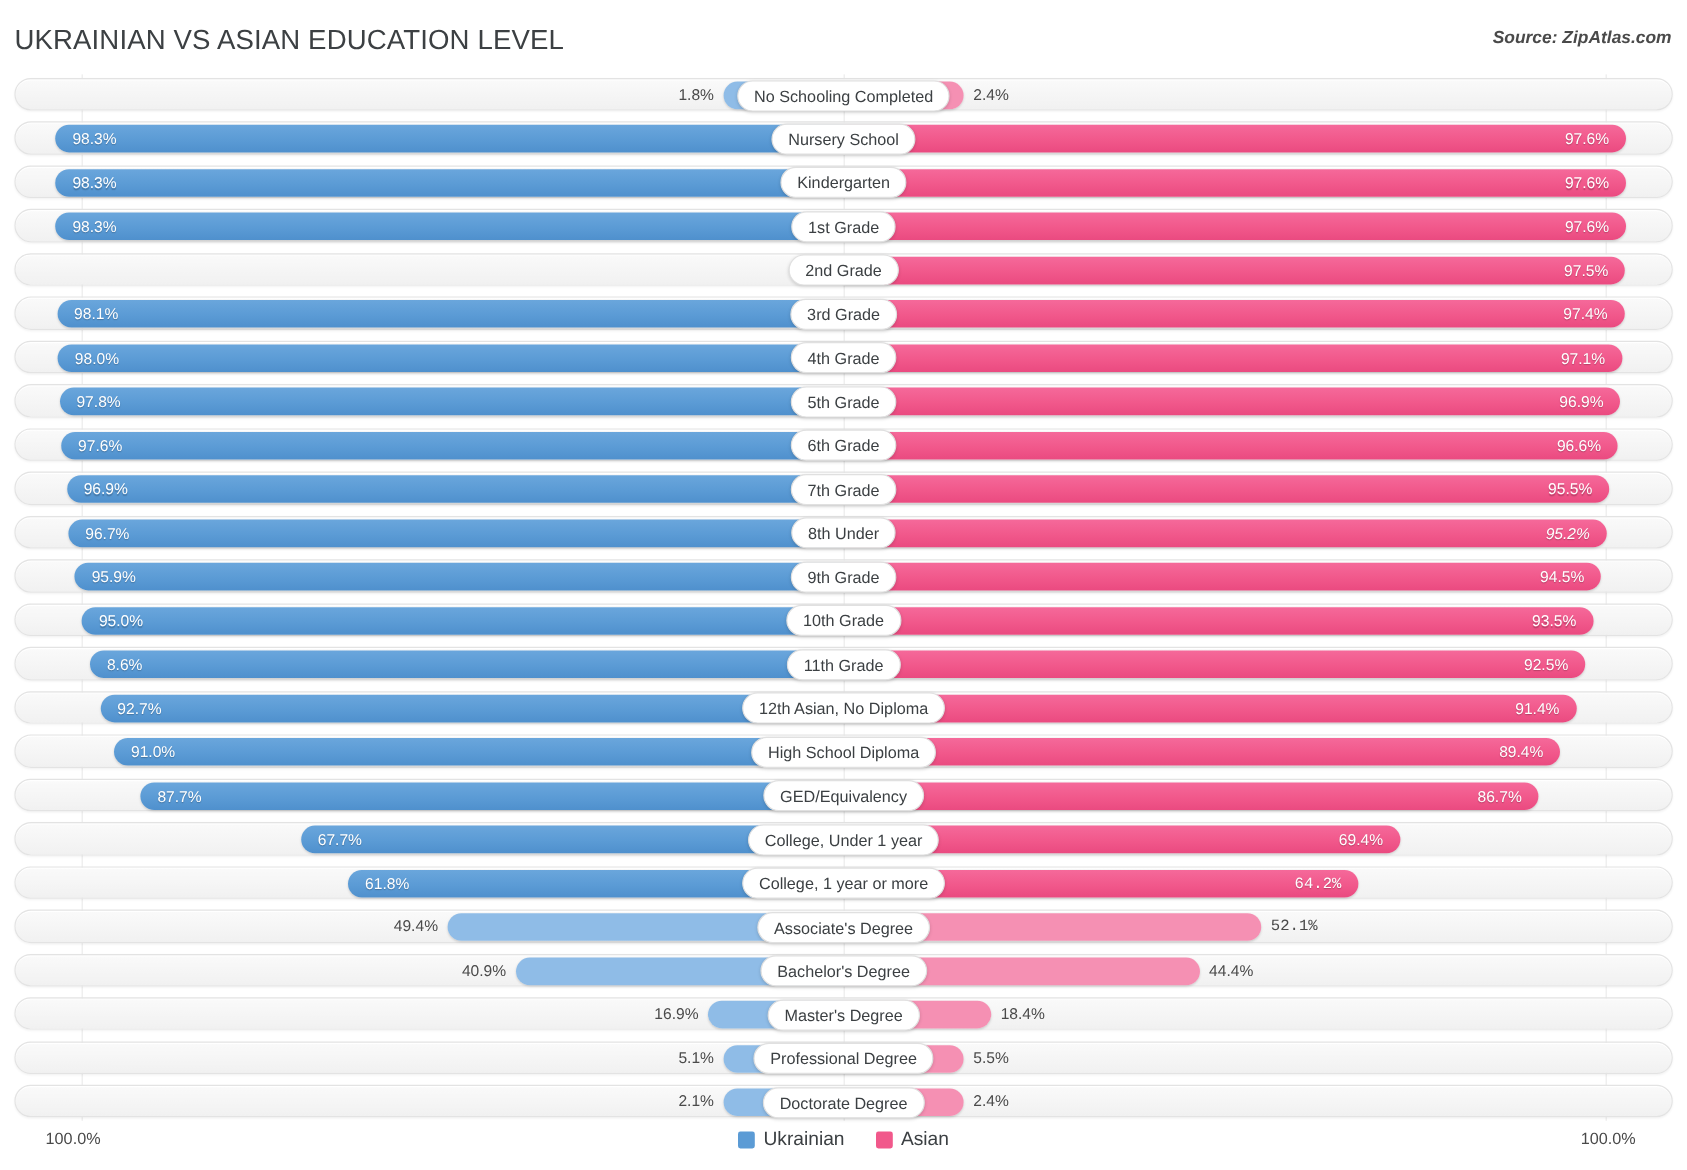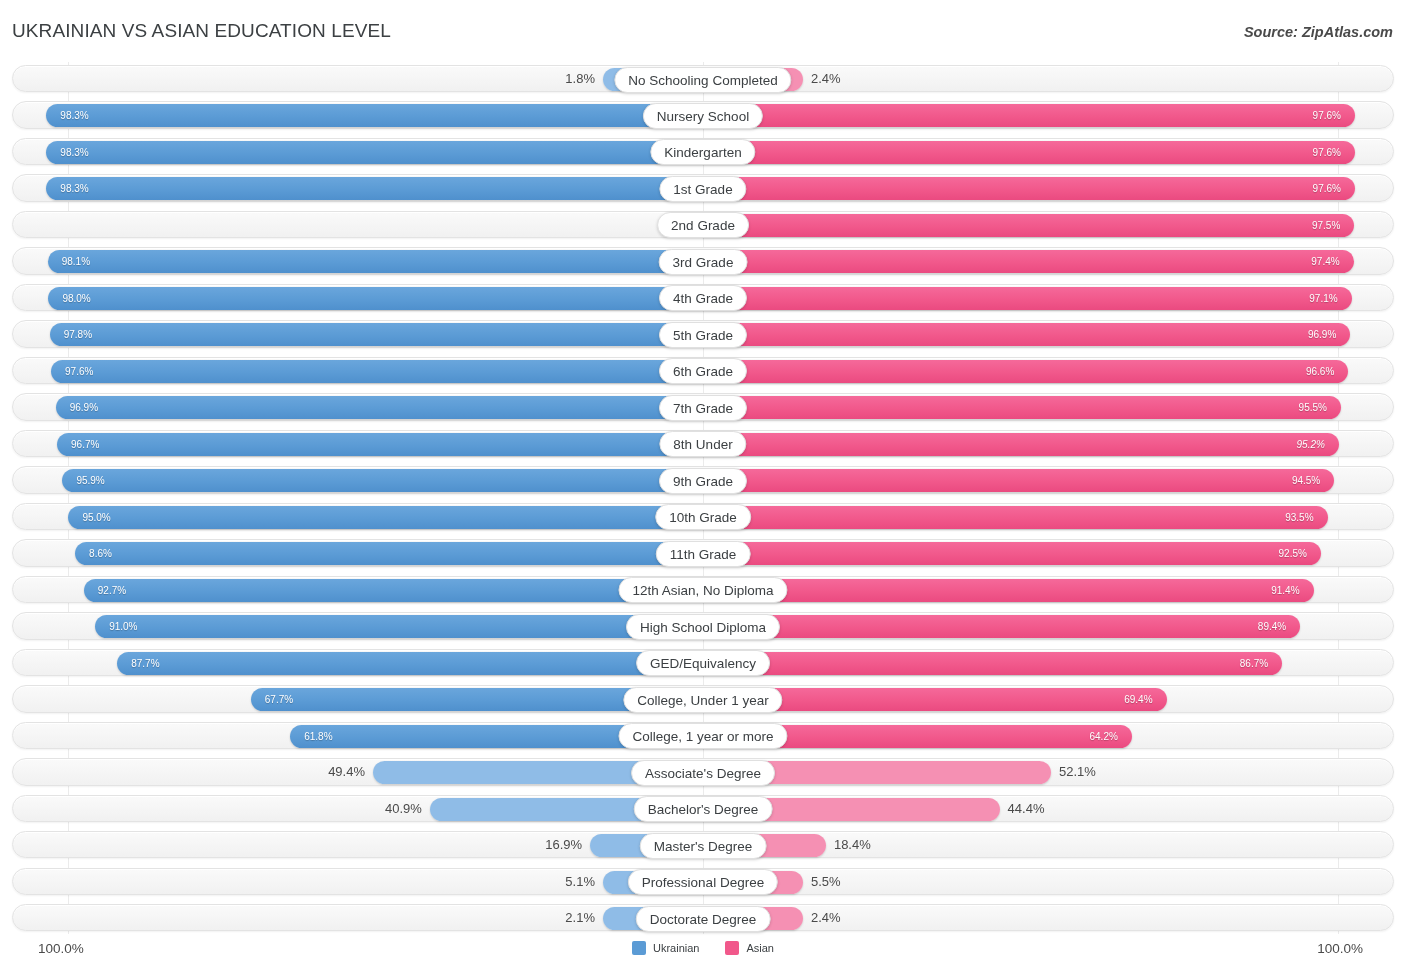--- a/index.html
+++ b/index.html
@@ -27,21 +27,21 @@
   .header {
     position: relative;
     height: 56px;
     padding: 0 16px;
     box-sizing: border-box;
   }
   .chart-title {
     position: absolute;
     left: 12px;
     top: 20px;
-    font-size: 19px;
+    font-size: 23px;
     letter-spacing: 0.1px;
     color: #3c4043;
     font-weight: 400;
     white-space: nowrap;
   }
   .source-note {
     position: absolute;
     right: 13px;
     top: 24px;
     font-size: 14.5px;
@@ -112,21 +112,21 @@
   }
   .bar-right {
     left: 703px;
     border-radius: 0 13px 13px 0;
     justify-content: flex-end;
     box-shadow: 0 1px 2px rgba(0,0,0,0.17);
   }
 
   
   .bar-val-in {
-    font-size: 10px;
+    font-size: 13px;
     color: #ffffff;
     white-space: nowrap;
     text-shadow: 0 1px 1px rgba(0,0,0,0.25);
   }
   .bar-left .bar-val-in { margin-left: 14px; }
   .bar-right .bar-val-in { margin-right: 14px; }
 
   
   .bar-val-out {
     position: absolute;
@@ -197,21 +197,21 @@
     align-items: center;
     gap: 7px;
   }
   .legend-swatch {
     width: 14px;
     height: 14px;
     border-radius: 2px;
     display: inline-block;
   }
   .legend-text {
-    font-size: 11px;
+    font-size: 16px;
     color: #3c4043;
   }
 </style>
 </head>
 <body>
 
 <div class="page">
 
   <div class="header">
     <div class="chart-title">UKRAINIAN VS ASIAN EDUCATION LEVEL</div>
@@ -432,33 +432,33 @@
           </div>
         </div>
         <div class="center-label">College, Under 1 year</div>
       </div>
       <div class="row">
         <div class="track"></div>
         <div class="bars">
           <div class="bar bar-left" style="width: 412.824px; background: linear-gradient(rgb(106, 166, 220) 0%, rgb(91, 155, 213) 55%, rgb(79, 144, 205) 100%);">
             <span class="bar-val-in">61.8%</span>
           </div>
-          <div class="bar bar-right" style="width: 428.856px; background: linear-gradient(rgb(245, 105, 154) 0%, rgb(241, 88, 139) 55%, rgb(234, 74, 128) 100%);">
+          <div class="bar bar-right" style="width: 428.856px; background: linear-gradient(rgb(245, 105, 154) 0%, rgb(241, 88, 139) 55%, rgb(234, 74, 128) 100%); font-family: Liberation Mono, monospace;">
             <span class="bar-val-in">64.2%</span>
           </div>
         </div>
         <div class="center-label">College, 1 year or more</div>
       </div>
       <div class="row">
         <div class="track"></div>
         <div class="bars">
           <div class="bar bar-left" style="width: 329.992px; background: linear-gradient(rgb(143, 188, 231), rgb(143, 188, 231));"></div>
           <div class="bar bar-right" style="width: 348.028px; background: linear-gradient(rgb(245, 144, 179), rgb(245, 144, 179));"></div>
           <div class="bar-val-out val-out-left" style="right: 1040.99px;">49.4%</div>
-          <div class="bar-val-out val-out-right" style="left: 1059.03px;">52.1%</div>
+          <div class="bar-val-out val-out-right" style="left: 1059.03px; font-family: Liberation Mono, monospace;">52.1%</div>
         </div>
         <div class="center-label">Associate's Degree</div>
       </div>
       <div class="row">
         <div class="track"></div>
         <div class="bars">
           <div class="bar bar-left" style="width: 273.212px; background: linear-gradient(rgb(143, 188, 231), rgb(143, 188, 231));"></div>
           <div class="bar bar-right" style="width: 296.592px; background: linear-gradient(rgb(245, 144, 179), rgb(245, 144, 179));"></div>
           <div class="bar-val-out val-out-left" style="right: 984.212px;">40.9%</div>
           <div class="bar-val-out val-out-right" style="left: 1007.59px;">44.4%</div>

